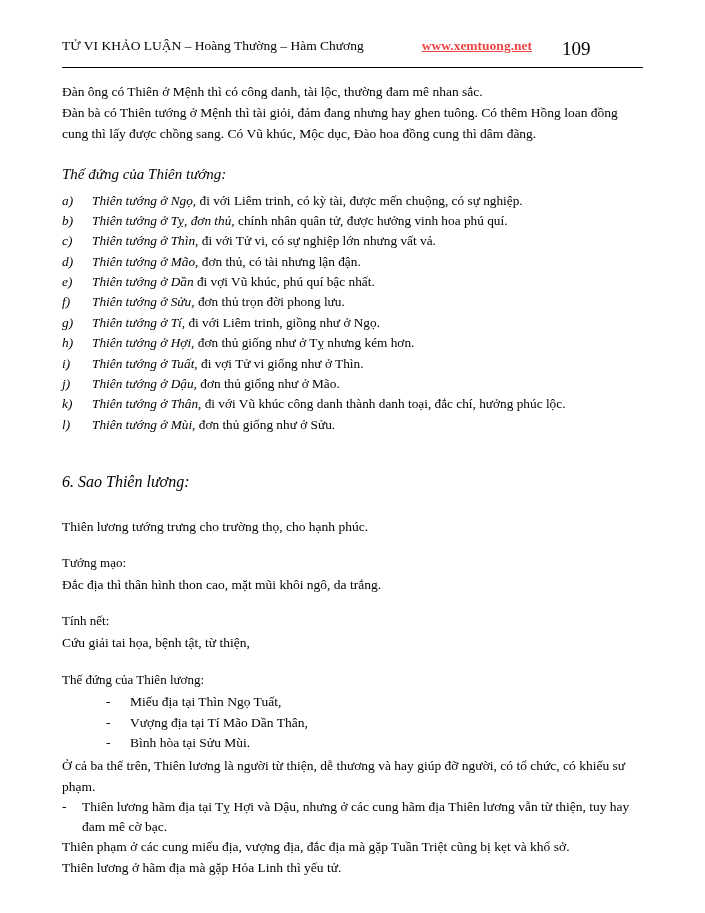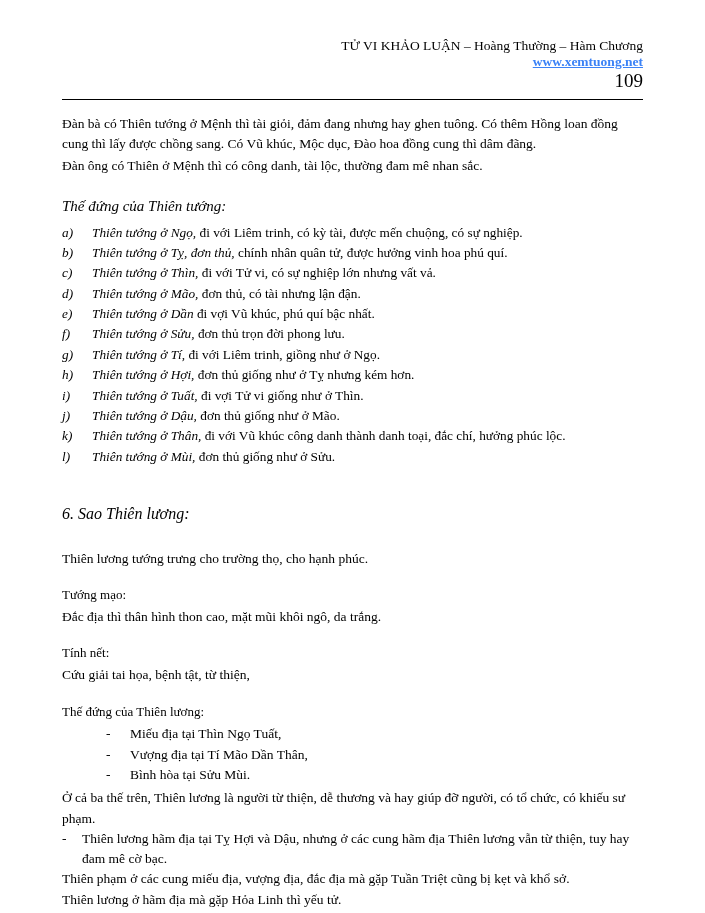--- a/index.html
+++ b/index.html
@@ -14,31 +14,30 @@
     background: #ffffff;
     font-family: "Liberation Serif", serif;
     color: #000000;
     box-sizing: border-box;
     padding: 38px 62px 0 62px;
     overflow: hidden;
   }
   
   .header {
     display: flex;
-    align-items: flex-end;
+    align-items: flex-start;
     font-size: 13.5px;
     white-space: nowrap;
-    flex-direction: column;
   }
   .header-title {
     font-family: "Liberation Serif", serif;
     font-size: 13.5px;
   }
   .header-link {
-    color: #3b82f6;
+    color: #ef4444;
     font-weight: bold;
     text-decoration: underline;
     font-size: 13.5px;
     margin-left: 58px;
   }
   .header-page {
     margin-left: 30px;
     font-size: 19px;
   }
   .rule {
@@ -120,22 +119,22 @@
 <div class="page">
 
   <div class="header">
     <span class="header-title">TỬ VI KHẢO LUẬN – Hoàng Thường – Hàm Chương</span>
     <a class="header-link" href="#">www.xemtuong.net</a>
     <span class="header-page">109</span>
   </div>
   <hr class="rule">
 
   <div class="intro">
+    <p>Đàn ông có Thiên ở Mệnh thì có công danh, tài lộc, thường đam mê nhan sắc.</p>
     <p>Đàn bà có Thiên tướng ở Mệnh thì tài giỏi, đảm đang nhưng hay ghen tuông. Có thêm Hồng loan đồng cung thì lấy được chồng sang. Có Vũ khúc, Mộc dục, Đào hoa đồng cung thì dâm đãng.</p>
-    <p>Đàn ông có Thiên ở Mệnh thì có công danh, tài lộc, thường đam mê nhan sắc.</p>
   </div>
 
   <div class="section-heading">Thế đứng của Thiên tướng:</div>
 
   <ol class="alpha">
     <li><span class="marker">a)</span><span class="lead">Thiên tướng ở Ngọ,</span><span> đi với Liêm trinh, có kỳ tài, được mến chuộng, có sự nghiệp.</span></li>
     <li><span class="marker">b)</span><span class="lead">Thiên tướng ở Tỵ, đơn thủ,</span><span> chính nhân quân tử, được hưởng vinh hoa phú quí.</span></li>
     <li><span class="marker">c)</span><span class="lead">Thiên tướng ở Thìn,</span><span> đi với Tử vi, có sự nghiệp lớn nhưng vất vả.</span></li>
     <li><span class="marker">d)</span><span class="lead">Thiên tướng ở Mão,</span><span> đơn thủ, có tài nhưng lận đận.</span></li>
     <li><span class="marker">e)</span><span class="lead">Thiên tướng ở Dần</span><span> đi vợi Vũ khúc, phú quí bậc nhất.</span></li>

